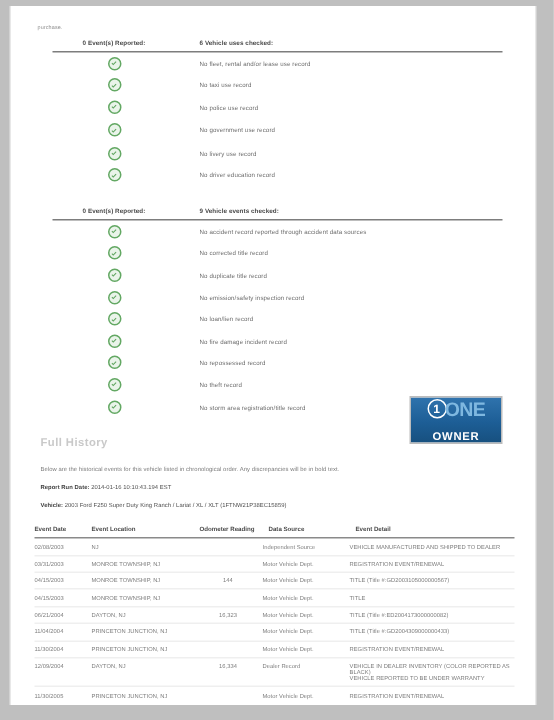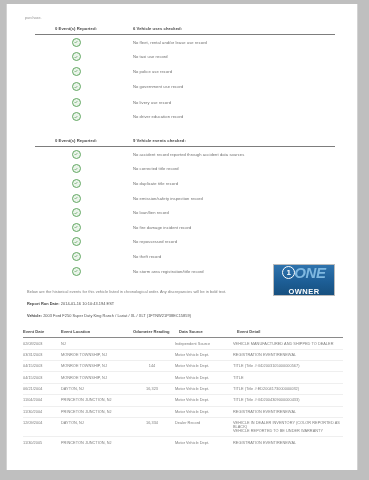--- a/index.html
+++ b/index.html
@@ -125,26 +125,25 @@
   .ob-one-circle {
     width: 11px; height: 11px; border-radius: 50%;
     border: 1.2px solid #ffffff;
     color: #ffffff;
     font-size: 8px;
     font-weight: bold;
     display:flex; align-items:center; justify-content:center;
     line-height: 1;
   }
   .ob-one-word {
-    font-size: 15px;
+    font-size: 13px;
     font-weight: bold;
     color: #7fb8e0;
     letter-spacing: -0.4px;
     margin-left: -1px;
-    font-style: italic;
   }
   .ob-owner {
     font-size: 7.5px;
     font-weight: bold;
     color: #ffffff;
     letter-spacing: .5px;
     margin-top: 6px;
   }
 
   
@@ -345,20 +344,21 @@
                 <svg width="4" height="4" viewBox="0 0 8 8">
                   <path d="M1.2 4.1 L3 6 L6.8 2.1" stroke="#5ea45e" stroke-width="1.4" fill="none"></path>
                 </svg>
               </span>
           </div>
           <div class="chk-label">No storm area registration/title record</div>
         </div>
       </div>
     </div>
 
+    <div class="fh-title">Full History</div>
     <div class="fh-desc">Below are the historical events for this vehicle listed in chronological order. Any discrepancies will be in bold text.</div>
     <div class="fh-meta">
       <b>Report Run Date:</b>
       <span>2014-01-16 10:10:43.194 EST</span>
     </div>
     <div class="fh-meta">
       <b>Vehicle:</b>
       <span>2003 Ford F250 Super Duty King Ranch / Lariat / XL / XLT (1FTNW21P38EC15859)</span>
     </div>
 

